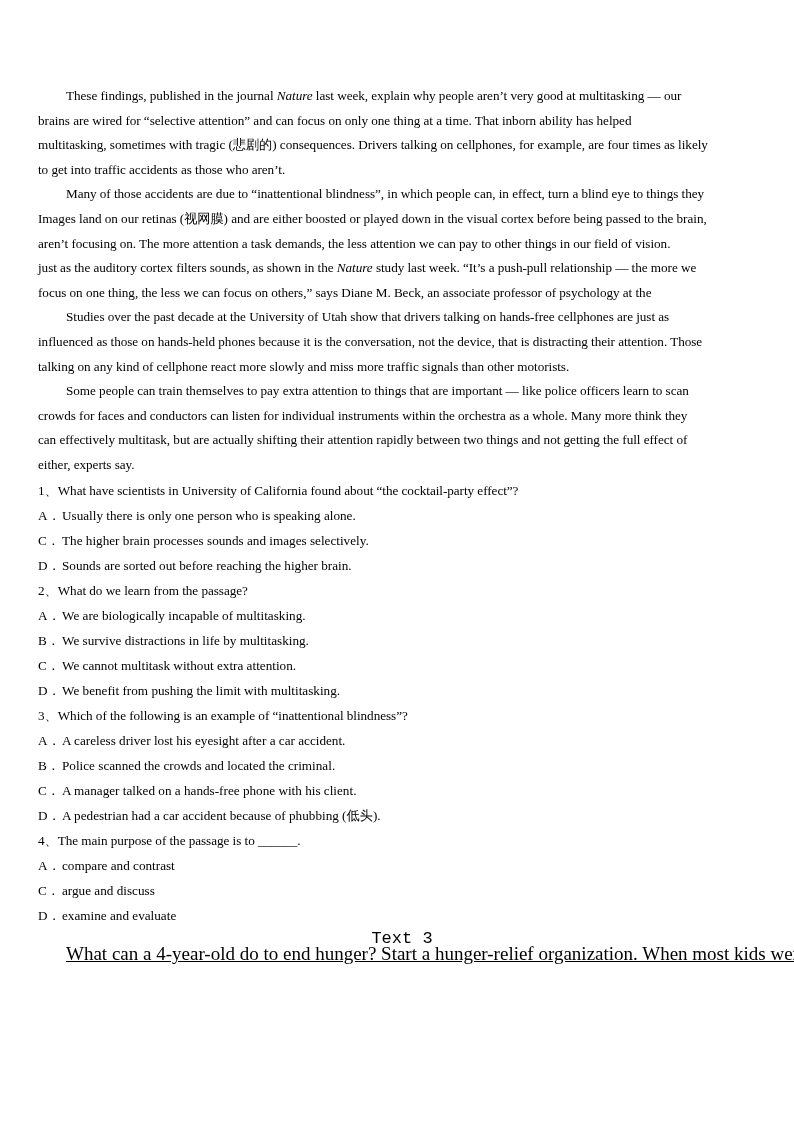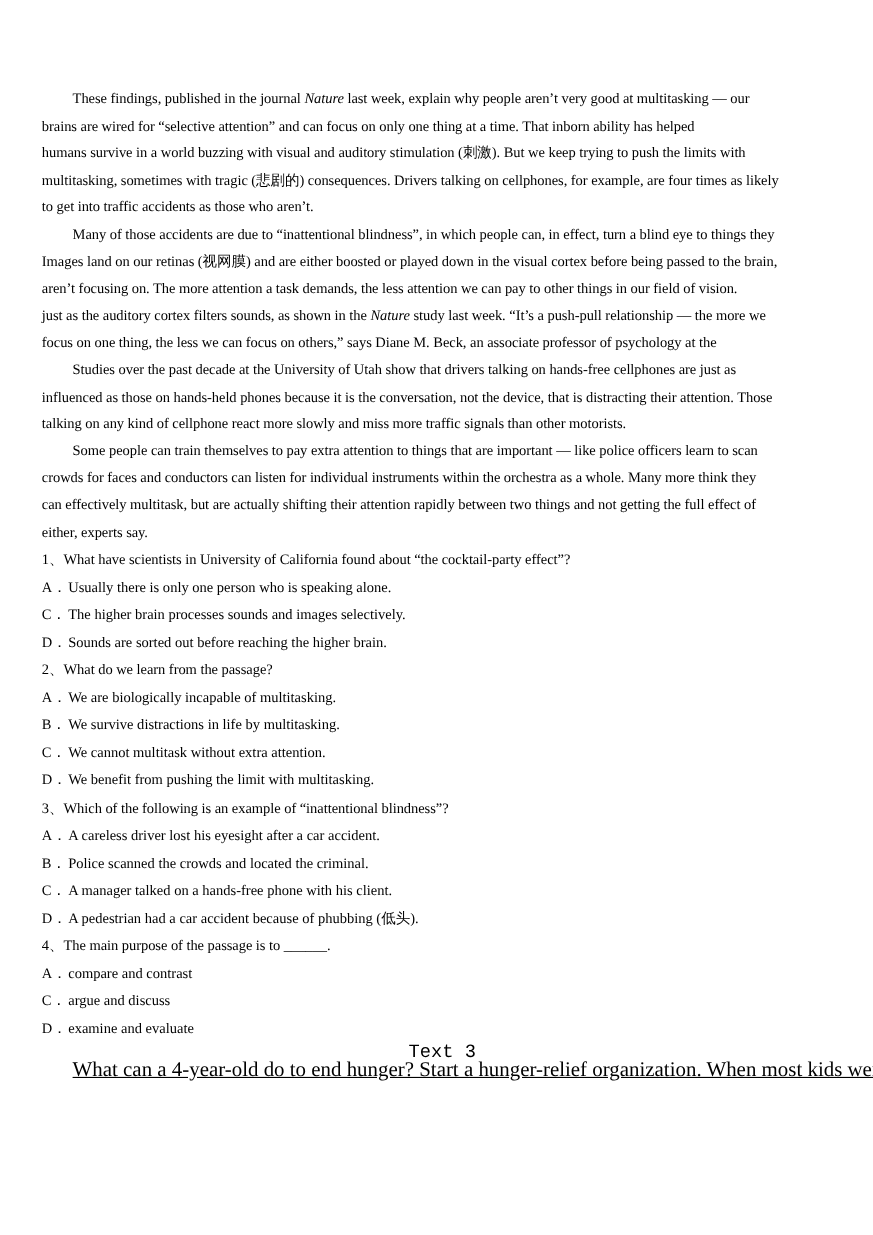--- a/index.html
+++ b/index.html
@@ -1,37 +1,36 @@
 <!DOCTYPE html>
 <html><head>
 <meta charset="utf-8">
 <style>
   html, body { margin: 0; padding: 0; background: #ffffff; }
   body { width: 794px; height: 1123px; position: relative; overflow: hidden;
          font-family: "Liberation Serif", "DejaVu Serif", serif; color: #000; }
-  .page { position: absolute; left: 38px; top: 78px; width: 720px; }
+  .page { position: absolute; left: 38px; top: 84px; width: 720px; }
   .line { font-size: 13.2px; line-height: 24.6px; white-space: nowrap; letter-spacing: -0.05px; }
   .indent { padding-left: 28px; }
   .para .line:first-child { }
   em { font-style: italic; }
   .q .line, .opt { font-size: 13.2px; line-height: 25.05px; white-space: nowrap; }
   .opt .letter { display: inline-block; width: 24px; }
   .heading { font-family: "Liberation Mono", "DejaVu Sans Mono", monospace; font-size: 17px;
              text-align: center; line-height: 14px; margin-top: 4px; padding-left: 8px; }
   .text3 { font-size: 19px; line-height: 16px; white-space: nowrap; padding-left: 28px; text-decoration: underline; }
 </style>
 </head>
 <body>
 
 <div class="page">
 
   <div class="para">
     <div class="line indent"><span>These findings, published in the journal </span><em>Nature</em><span> last week, explain why people aren’t very good at multitasking — our</span></div>
     <div class="line">brains are wired for “selective attention” and can focus on only one thing at a time. That inborn ability has helped</div>
-    <div class="line">humans survive in a world buzzing with visual and auditory stimulation (刺激). But we keep trying to push the limits with</div>
     <div class="line">multitasking, sometimes with tragic (悲剧的) consequences. Drivers talking on cellphones, for example, are four times as likely</div>
     <div class="line">to get into traffic accidents as those who aren’t.</div>
   </div>
 
   <div class="para">
     <div class="line indent">Many of those accidents are due to “inattentional blindness”, in which people can, in effect, turn a blind eye to things they</div>
     <div class="line">Images land on our retinas (视网膜) and are either boosted or played down in the visual cortex before being passed to the brain,</div>
     <div class="line">aren’t focusing on. The more attention a task demands, the less attention we can pay to other things in our field of vision.</div>
     <div class="line"><span>just as the auditory cortex filters sounds, as shown in the </span><em>Nature</em><span> study last week. “It’s a push-pull relationship — the more we</span></div>
     <div class="line">focus on one thing, the less we can focus on others,” says Diane M. Beck, an associate professor of psychology at the</div>

